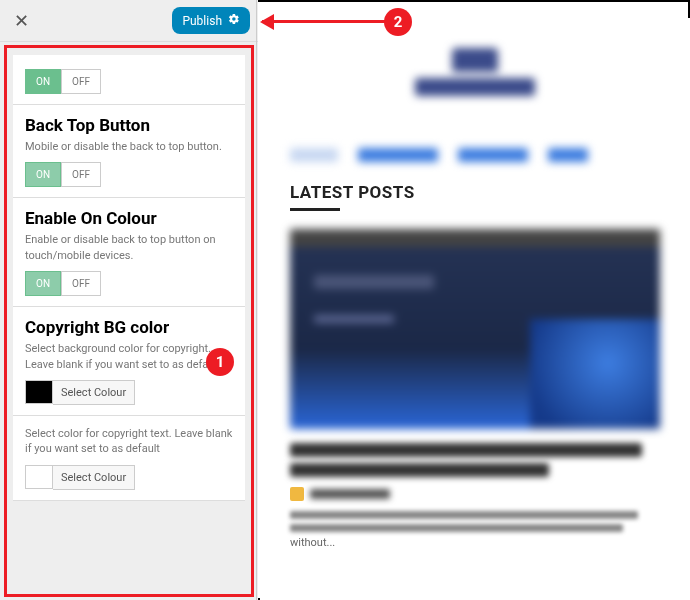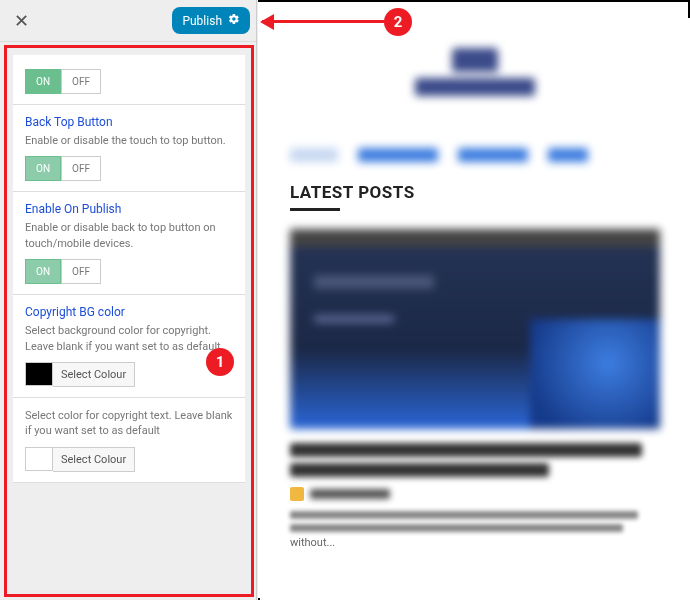--- a/index.html
+++ b/index.html
@@ -6,21 +6,21 @@
   body { width: 690px; height: 600px; background: #fff; position: relative; overflow: hidden; }
   .outer-border { position: absolute; top: 0; left: 0; width: 690px; height: 600px; border: 2px solid #000; }
   .sidebar { position: absolute; top: 0; left: 0; width: 258px; height: 600px; background: #eee; }
   .sidebar-header { height: 42px; background: #eee; border-bottom: 1px solid #ddd; display: flex; align-items: center; justify-content: space-between; padding: 0 8px; }
   .close-x { font-size: 18px; color: #555; cursor: pointer; padding: 0 6px; }
   .publish-btn { background: #0085ba; color: #fff; font-size: 12px; padding: 6px 10px; border: none; border-radius: 8px; display: flex; align-items: center; gap: 6px; cursor: pointer; }
   .red-box { position: absolute; top: 45px; left: 4px; width: 250px; height: 552px; border: 3px solid #ed1c24; pointer-events: none; z-index: 10; }
   .panel-body { padding: 13px; height: calc(600px - 42px); overflow: hidden; }
   .section { background: #fff; border-bottom: 1px solid #ddd; padding: 10px 12px; }
   .section.first { padding-top: 14px; }
-  .section-title { font-size: 12px; font-weight: 400; color: #1d4ed8; margin-bottom: 4px; }
+  .section-title { font-size: 17px; font-weight: 700; color: #000000; margin-bottom: 4px; }
   .section-desc { font-size: 11px; color: #777; line-height: 1.4; margin-bottom: 8px; }
   .toggle-row { display: flex; gap: 0; }
   .toggle-btn { font-size: 10px; padding: 6px 10px; border: 1px solid #ccc; background: #fff; color: #777; cursor: pointer; }
   .toggle-btn.on { background: #6bbf8e; color: #fff; border-color: #6bbf8e; }
   .toggle-btn.on.dim { background: #8dccaa; }
   .color-picker { display: flex; align-items: center; gap: 0; }
   .color-swatch { width: 28px; height: 24px; border: 1px solid #ccc; }
   .color-swatch.black { background: #000; }
   .color-swatch.white { background: #fff; }
   .select-colour-btn { font-size: 11px; padding: 5px 8px; border: 1px solid #ccc; background: #f7f7f7; color: #555; cursor: pointer; border-left: none; }
@@ -87,29 +87,29 @@
 
     <div class="section first">
       <div class="toggle-row">
         <button class="toggle-btn on">ON</button>
         <button class="toggle-btn">OFF</button>
       </div>
     </div>
 
     <div class="section">
       <div class="section-title">Back Top Button</div>
-      <div class="section-desc">Enable or disable the touch to top button.</div>
+      <div class="section-desc">Mobile or disable the back to top button.</div>
       <div class="toggle-row">
         <button class="toggle-btn on dim">ON</button>
         <button class="toggle-btn">OFF</button>
       </div>
     </div>
 
     <div class="section">
-      <div class="section-title">Enable On Publish</div>
+      <div class="section-title">Enable On Colour</div>
       <div class="section-desc">Enable or disable back to top button on touch/mobile devices.</div>
       <div class="toggle-row">
         <button class="toggle-btn on dim">ON</button>
         <button class="toggle-btn">OFF</button>
       </div>
     </div>
 
     <div class="section">
       <div class="section-title">Copyright BG color</div>
       <div class="section-desc">Select background color for copyright. Leave blank if you want set to as default.</div>

